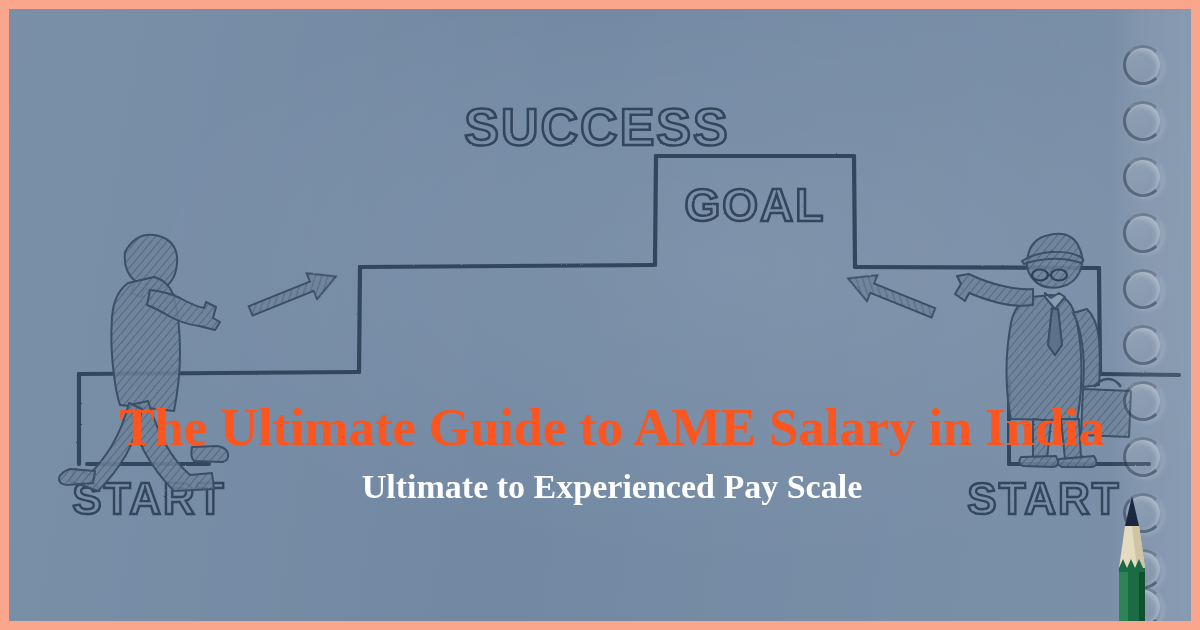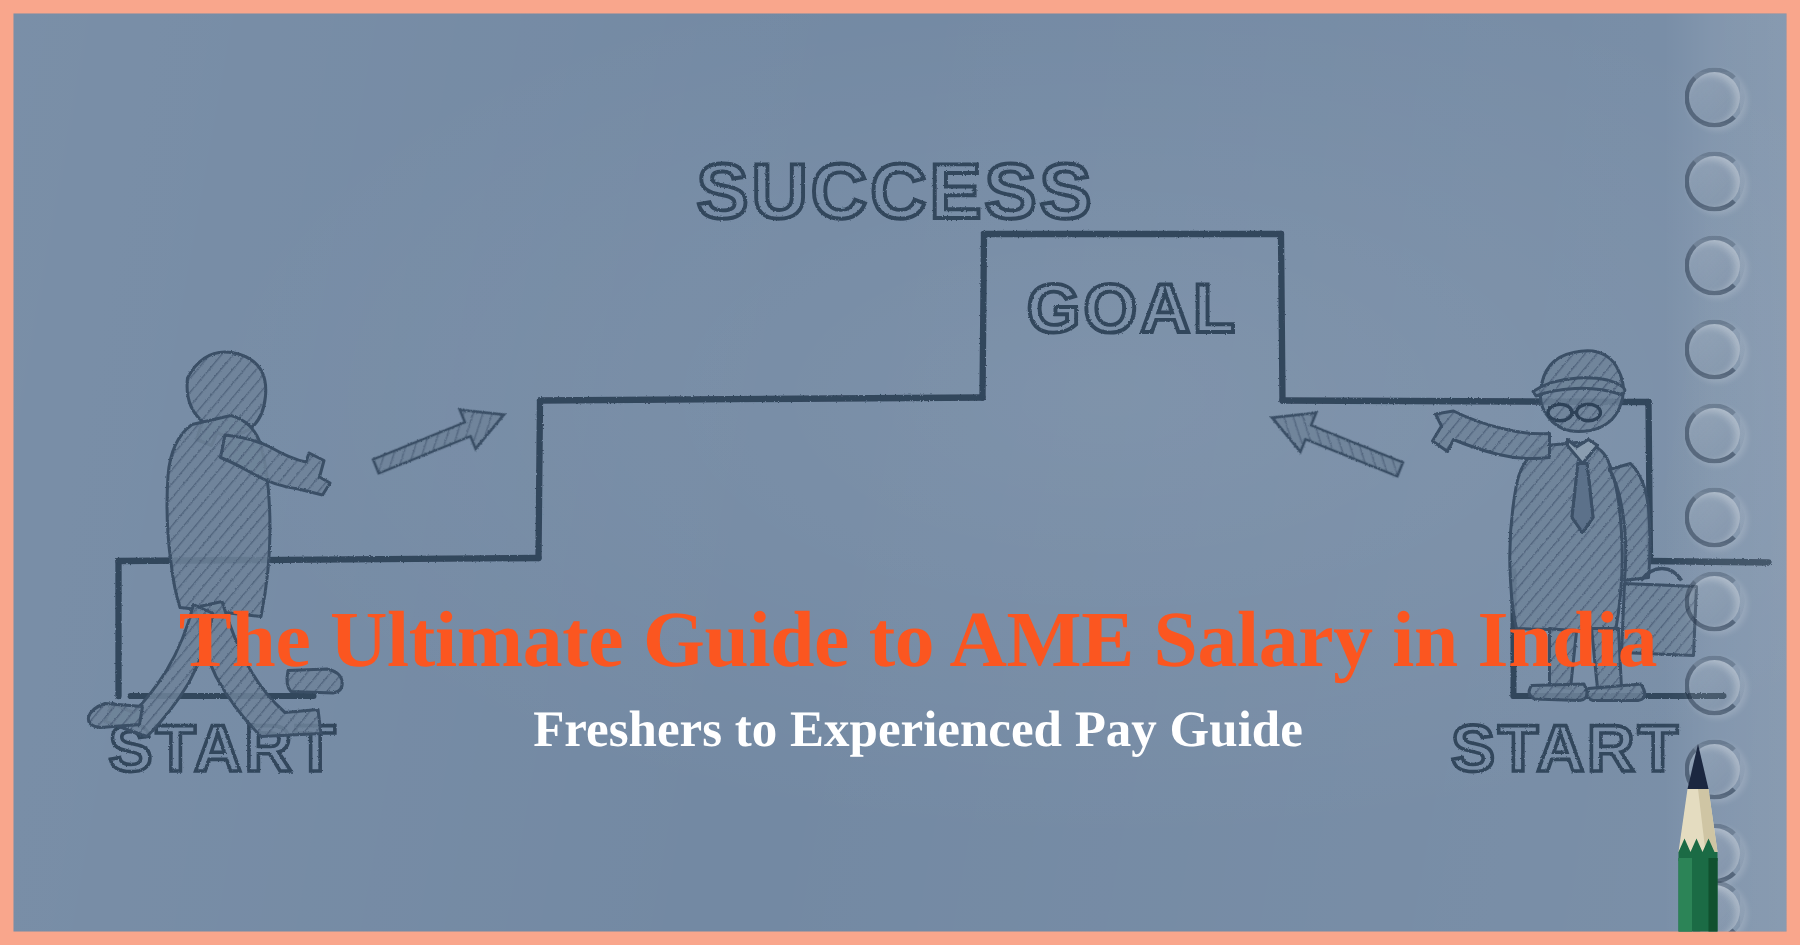--- a/index.html
+++ b/index.html
@@ -306,21 +306,21 @@
       <div class="hole" style="top:540px;">
           <div class="ring"></div>
         </div>
       <div class="hole" style="top:578px;">
           <div class="ring"></div>
         </div>
     </div>
 
     <div id="headline-wrap">
       <div id="main-title">The Ultimate Guide to AME Salary in India</div>
-      <div id="sub-title">Freshers to Experienced Pay Guide</div>
+      <div id="sub-title">Ultimate to Experienced Pay Scale</div>
     </div>
 
     <svg id="pencil" viewBox="0 0 36 143">
 
       <path d="M 18 0 L 25 30 L 11 30 Z" fill="#1b2740"></path>
 
       <path d="M 11 30 L 25 30 L 31 72 L 5 72 Z" fill="#e4dcc0"></path>
       <path d="M 18 30 L 25 30 L 31 72 L 23 72 Z" fill="#cfc5a4"></path>
 
       <path d="M 5 72 L 9 63 L 13 72 L 17 63 L 21 72 L 25 63 L 29 72 L 31 72 L 31 78 L 5 78 Z" fill="#1b6b45"></path>

